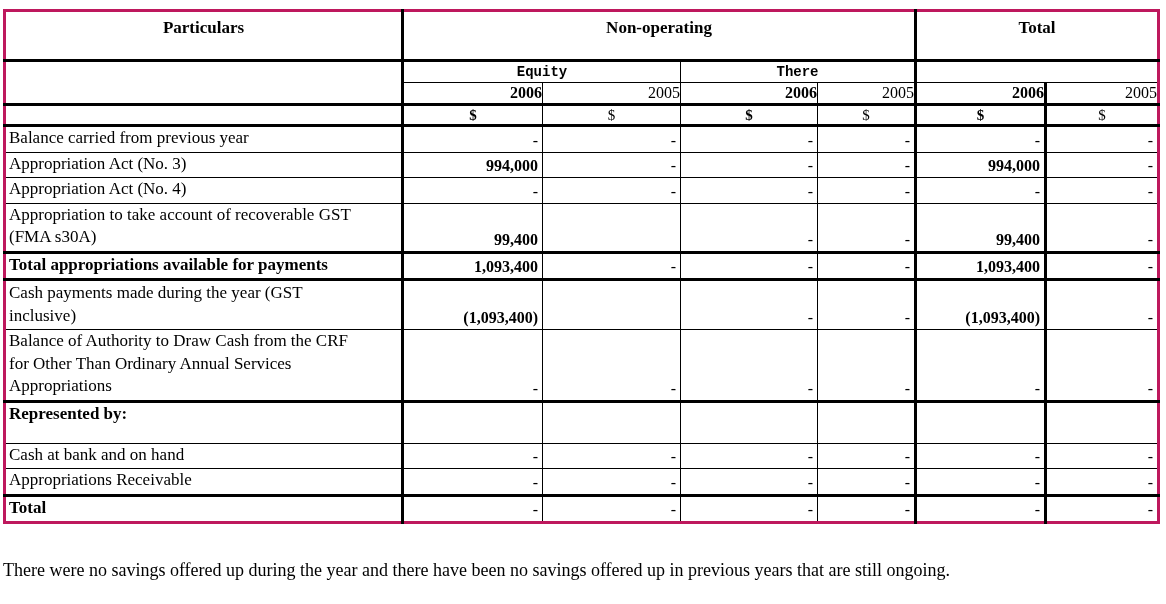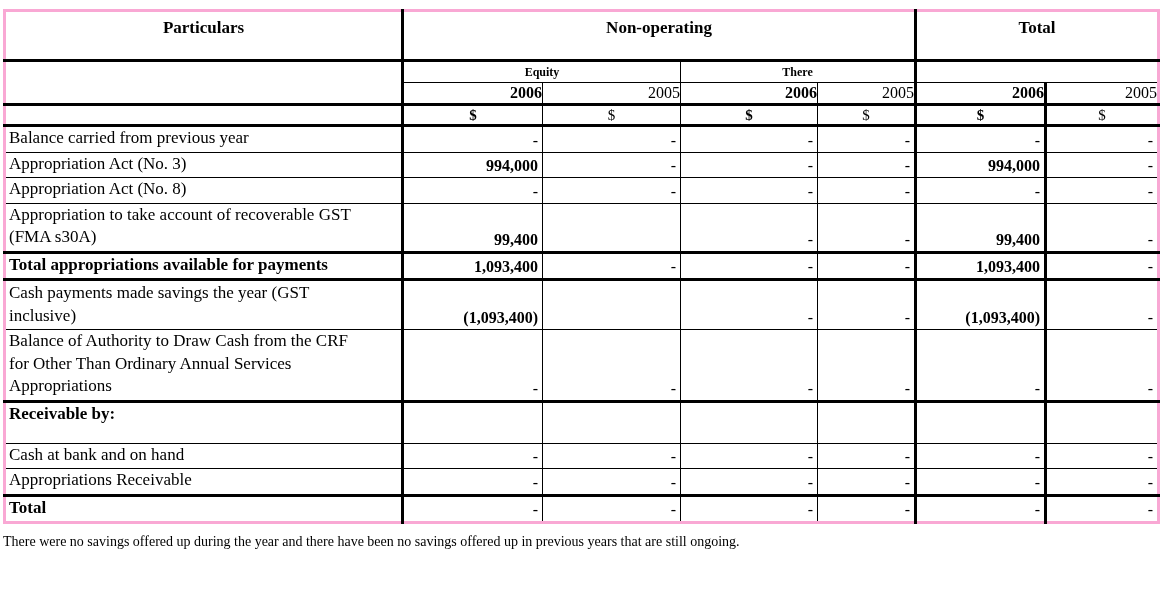--- a/index.html
+++ b/index.html
@@ -14,41 +14,41 @@
   .note-title {
     font-size: 17px; line-height: 19.5px;
     text-decoration: underline;
     width: 1118px;
   }
   .note-title .gap { white-space: pre; }
 
   
   table.acquittal {
     border-collapse: collapse;
-    border: 3px solid #f9a8d4;
+    border: 3px solid #be185d;
     table-layout: fixed;
     margin-top: 7px;
   }
   td, th {
     border: 1px solid #000;
     padding: 0; margin: 0;
     overflow: hidden;
     font-size: 16px;
   }
   th { font-weight: bold; }
 
   
   .bR3 { border-right-width: 3px !important; }
   .colT6 { border-left-width: 3px !important; border-right-width: 3px !important; }
 
   
   tr.hr1 { height: 50px; }
   tr.hr1 th { border-bottom-width: 3px; vertical-align: top; padding-top: 6px; font-size: 17px; text-align: center; }
   tr.hr2 { height: 22px; }
-  tr.hr2 th { font-size: 12px; text-align: center; vertical-align: middle; }
+  tr.hr2 th { font-size: 14px; text-align: center; vertical-align: middle; font-family: Liberation Mono, monospace; }
   tr.hr3 { height: 22px; }
   tr.hr3 th { border-bottom-width: 3px; font-size: 16px; text-align: right; vertical-align: middle; }
   tr.hr3 th.reg { font-weight: normal; }
   tr.hr4 { height: 21px; }
   tr.hr4 td { border-top-width: 3px; border-bottom-width: 3px; text-align: center; vertical-align: middle; font-size: 15px; }
 
   
   tbody tr { height: 24px; }
   tr.h48 { height: 48px; }
   tr.h25 { height: 25px; }
@@ -73,22 +73,22 @@
     text-align: right;
     padding: 0 4px 2px 0;
     vertical-align: bottom;
     font-size: 16px;
   }
   .b { font-weight: bold; }
   td.blank { }
 
   
   .footnote {
-    margin-top: 10px;
-    font-size: 14px;
+    margin-top: 36px;
+    font-size: 18px;
   }
 </style>
 </head>
 <body>
 
 <div class="page">
 
 
   <table class="acquittal">
     <colgroup>
@@ -143,21 +143,21 @@
       <tr>
         <td class="label">Appropriation Act (No. 3)</td>
         <td class="num b">994,000</td>
         <td class="num">-</td>
         <td class="num">-</td>
         <td class="num">-</td>
         <td class="num b colT6">994,000</td>
         <td class="num">-</td>
       </tr>
       <tr>
-        <td class="label">Appropriation Act (No. 8)</td>
+        <td class="label">Appropriation Act (No. 4)</td>
         <td class="num">-</td>
         <td class="num">-</td>
         <td class="num">-</td>
         <td class="num">-</td>
         <td class="num colT6">-</td>
         <td class="num">-</td>
       </tr>
       <tr class="h48">
         <td class="label">Appropriation to take account of recoverable GST (FMA s30A)</td>
         <td class="num b">99,400</td>
@@ -170,39 +170,39 @@
       <tr class="h25 thick-top thick-bottom bold-label">
         <td class="label">Total appropriations available for payments</td>
         <td class="num b">1,093,400</td>
         <td class="num">-</td>
         <td class="num">-</td>
         <td class="num">-</td>
         <td class="num b colT6">1,093,400</td>
         <td class="num">-</td>
       </tr>
       <tr class="h50">
-        <td class="label">Cash payments made savings the year (GST inclusive)</td>
+        <td class="label">Cash payments made during the year (GST inclusive)</td>
         <td class="num b">(1,093,400)</td>
         <td class="num"></td>
         <td class="num">-</td>
         <td class="num">-</td>
         <td class="num b colT6">(1,093,400)</td>
         <td class="num">-</td>
       </tr>
       <tr class="h71">
         <td class="label">Balance of Authority to Draw Cash from the CRF for Other Than Ordinary Annual Services Appropriations</td>
         <td class="num">-</td>
         <td class="num">-</td>
         <td class="num">-</td>
         <td class="num">-</td>
         <td class="num colT6">-</td>
         <td class="num">-</td>
       </tr>
       <tr class="h42 thick-top bold-label label-top">
-        <td class="label">Receivable by:</td>
+        <td class="label">Represented by:</td>
         <td class="num"></td>
         <td class="num"></td>
         <td class="num"></td>
         <td class="num"></td>
         <td class="num colT6"></td>
         <td class="num"></td>
       </tr>
       <tr class="h23">
         <td class="label">Cash at bank and on hand</td>
         <td class="num">-</td>

